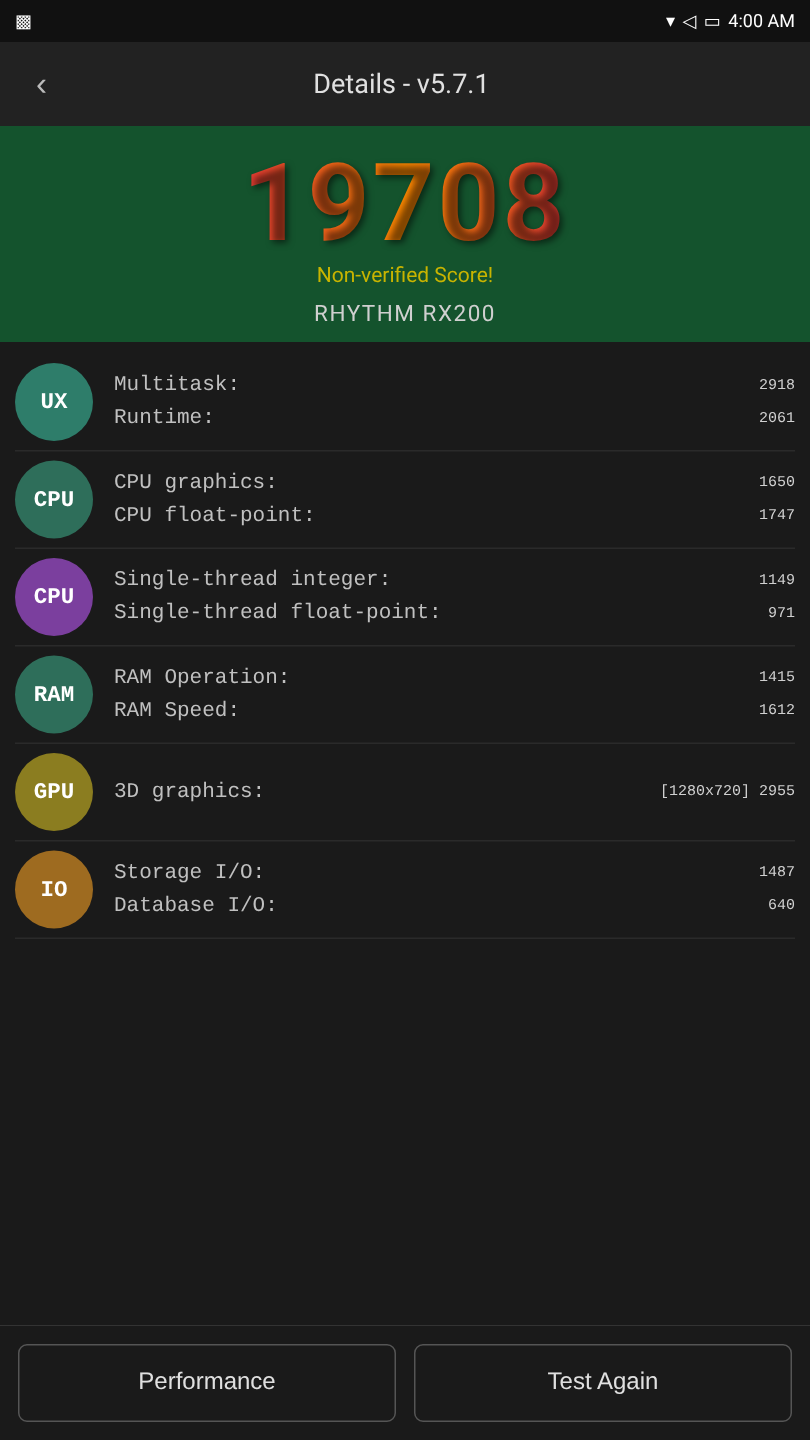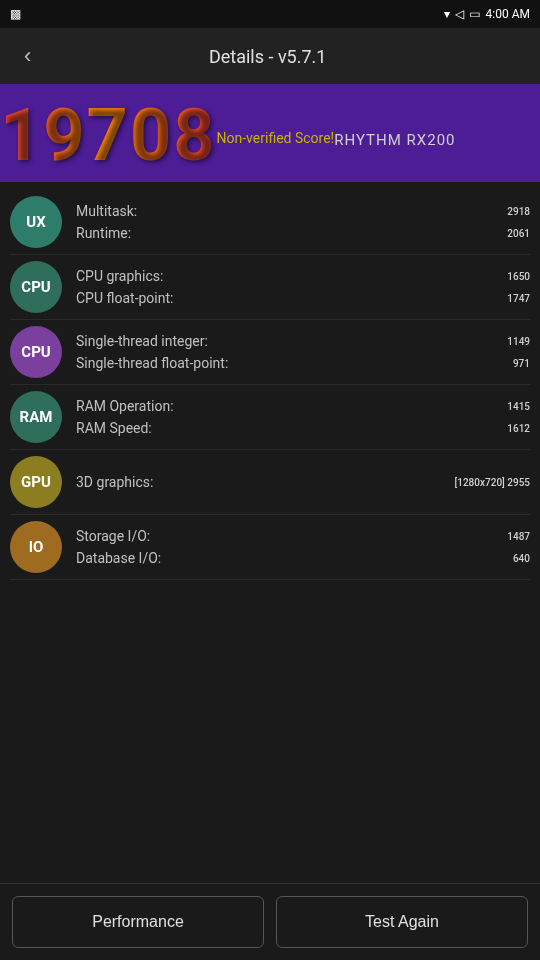--- a/index.html
+++ b/index.html
@@ -59,23 +59,23 @@
       flex: 1;
       text-align: center;
       font-size: 18px;
       color: #e0e0e0;
       font-weight: 400;
       margin-right: 40px;
     }
 
     
     .score-area {
-      background: #4c1d95;
-      display: flex;
-      flex-direction: row;
+      background: #14532d;
+      display: flex;
+      flex-direction: column;
       align-items: center;
       padding: 16px 0 10px 0;
       text-align: center;
     }
     .score-number {
       font-size: 72px;
       font-weight: bold;
       color: #e53935;
       letter-spacing: 2px;
       line-height: 1;
@@ -89,20 +89,21 @@
     .device-name {
       font-size: 15px;
       color: #d0d0d0;
       margin-top: 8px;
       letter-spacing: 1px;
     }
 
     
     .metrics-list {
       padding: 8px 10px;
+      font-family: Liberation Mono, monospace;
     }
     .metric-row {
       display: flex;
       align-items: center;
       padding: 6px 0;
       border-bottom: 1px solid #2a2a2a;
     }
     .metric-icon {
       width: 52px;
       height: 52px;

